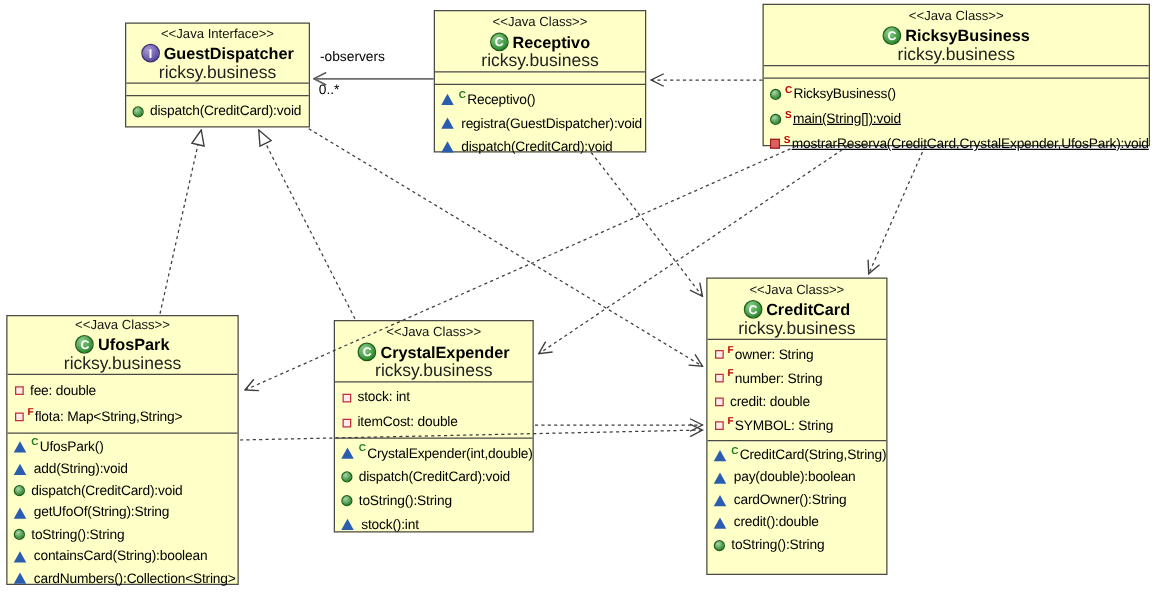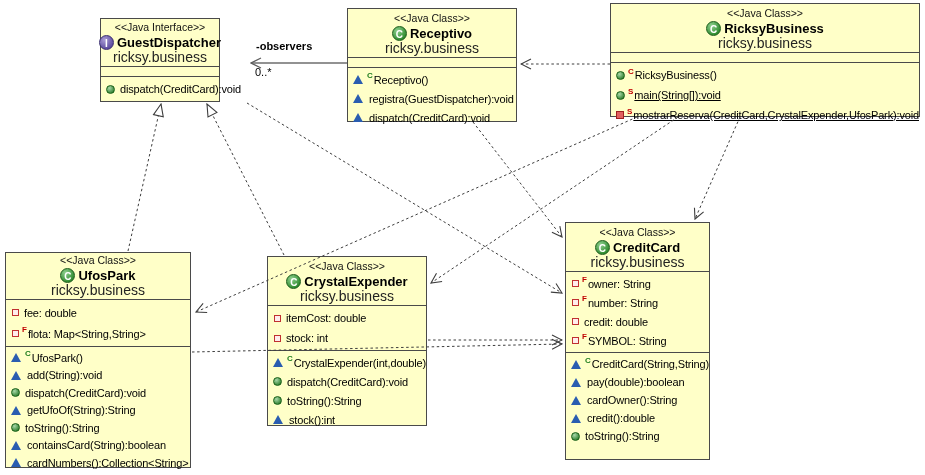--- a/index.html
+++ b/index.html
@@ -33,37 +33,37 @@
   
   .mi{display:inline-block;flex:0 0 auto;margin-right:5px;}
   .ic-sphere{width:9px;height:9px;border-radius:50%;
              background:radial-gradient(circle at 35% 30%,#a8d8a8,#2f7f2f 80%);border:1px solid #186018;box-sizing:border-box;}
   .ic-tri{width:0;height:0;border-left:5px solid transparent;border-right:5px solid transparent;
           border-bottom:9px solid #2a5db0;margin-right:6px;}
   .ic-sqsolid{width:8px;height:8px;background:#e06060;border:1px solid #a02020;box-sizing:border-box;}
   .ic-sqfield{width:7px;height:7px;background:#ffecec;border:1.5px solid #c03030;box-sizing:border-box;margin-left:1px;}
 
   
-  #box-gd{left:100px;top:18px;width:120px;height:84px;--rh:20px;}
+  #box-gd{left:100px;top:18px;width:148px;height:84px;--rh:20px;}
   #box-gd .hdr{padding-top:2px;}
   #box-rc{left:347px;top:8px;width:170px;height:114px;--rh:19px;}
   #box-rb{left:610px;top:3px;width:310px;height:114px;--rh:20px;}
   #box-up{left:5px;top:252px;width:186px;height:216px;--rh:17.5px;--rha:21px;}
   #box-up .hdr{padding-top:1px;}
   #box-ce{left:267px;top:256px;width:160px;height:170px;--rh:19px;--rha:20px;}
   #box-cc{left:565px;top:222px;width:145px;height:238px;--rh:18px;--rha:19px;}
 
   
   #edge-layer{position:absolute;left:0;top:0;width:925px;height:475px;z-index:5;pointer-events:none;}
   #edge-layer line{pointer-events:stroke;}
   .e-dep,.e-real{stroke:#3d3d3d;stroke-width:1;stroke-dasharray:2.5 2.6;fill:none;}
   .e-assoc{stroke:#6e6e6e;stroke-width:1.4;fill:none;}
 
   .edge-label{position:absolute;z-index:6;font-size:11px;color:#000;white-space:nowrap;}
-  #lbl-observers{left:256px;top:40px;font-weight:bold;}
+  #lbl-observers{left:256px;top:40px;}
   #lbl-mult{left:255px;top:66px;}
 </style>
 </head>
 <body>
 
 <div id="canvas">
 
   <svg id="edge-layer">
     <defs>
       <marker id="mk-open" markerWidth="12" markerHeight="12" refX="11" refY="6" orient="auto" markerUnits="userSpaceOnUse">
@@ -224,25 +224,25 @@
       <div class="stereo">&lt;&lt;Java Class&gt;&gt;</div>
       <div class="title-row">
         <span class="cicon cls">C</span>
         <span class="cname">CrystalExpender</span>
       </div>
       <div class="pkg">ricksy.business</div>
     </div>
     <div class="compartment attrs">
         <div class="row">
           <span class="mi ic-sqfield"></span>
+          <span class="ml">stock: int</span>
+        </div>
+        <div class="row">
+          <span class="mi ic-sqfield"></span>
           <span class="ml">itemCost: double</span>
-        </div>
-        <div class="row">
-          <span class="mi ic-sqfield"></span>
-          <span class="ml">stock: int</span>
         </div>
       </div>
     <div class="compartment methods">
         <div class="row">
           <span class="mi ic-tri"></span>
           <span class="sup green">C</span>
           <span class="ml">CrystalExpender(int,double)</span>
         </div>
         <div class="row">
           <span class="mi ic-sphere"></span>

